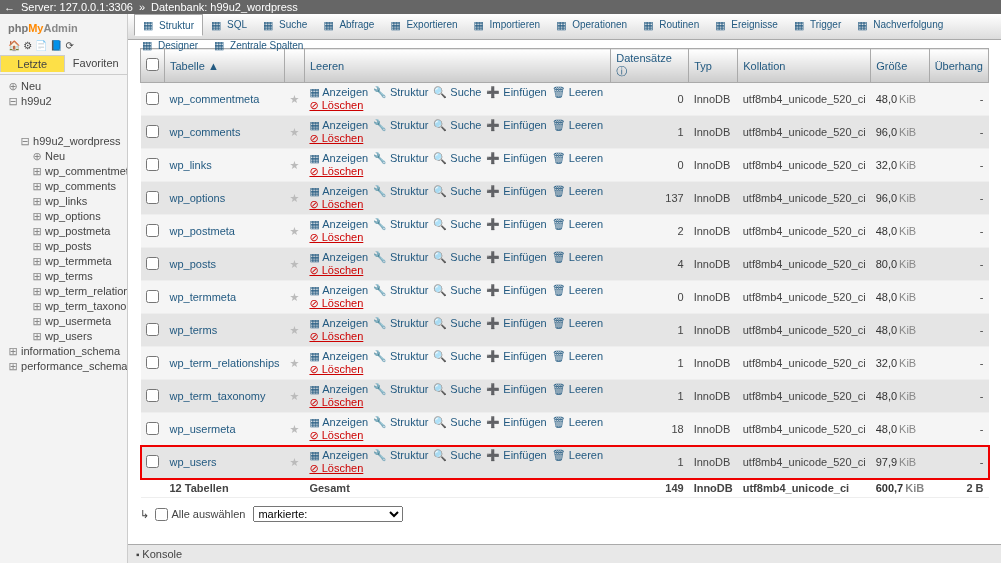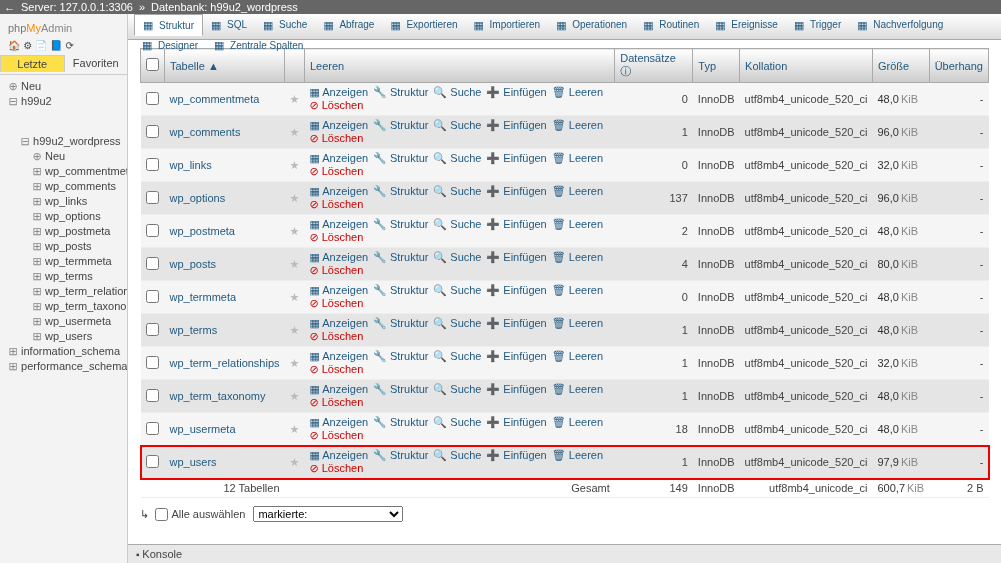--- a/index.html
+++ b/index.html
@@ -1,21 +1,21 @@
 <!DOCTYPE html>
 <html><head>
 <meta charset="utf-8">
 <style>
 * { margin: 0; padding: 0; box-sizing: border-box; font-family: sans-serif; font-size: 11px; }
 body { background: #fff; color: #444; }
 .topbar { height: 14px; background: #666; color: #fff; font-size: 9px; padding: 1px 4px; display: flex; align-items: center; }
 .topbar span { margin-right: 6px; }
 .container { display: flex; height: calc(100vh - 14px); }
 .sidebar { width: 128px; background: #f3f3f3; border-right: 1px solid #ccc; overflow-y: auto; }
-.logo { padding: 4px 8px; font-size: 16px; font-weight: normal; }
+.logo { padding: 4px 8px; font-size: 16px; font-weight: bold; }
 .logo .p1 { color: #777; } .logo .p2 { color: #f80; } .logo .p3 { color: #888; }
 .logo-icons { padding: 0 8px; font-size: 10px; }
 .recfav { display: flex; font-size: 10px; padding: 4px 0 2px; border-bottom: 1px solid #ccc; }
 .recfav div { flex: 1; text-align: center; padding: 2px 0; cursor: pointer; }
 .recfav .active { background: #fde047; border: 1px solid #ccc; border-bottom: none; }
 .tree { padding: 4px 2px; font-size: 10px; line-height: 15px; }
 .tree-item { white-space: nowrap; padding-left: 6px; cursor: pointer; }
 .tree-item.l1 { padding-left: 18px; margin-top: 25px; } .tree-item.l2 { padding-left: 30px; }
 .tree-ic { display: inline-block; width: 10px; text-align: center; color: #888; }
 .main { flex: 1; overflow: auto; background: #fff; }
@@ -27,23 +27,23 @@
 .filterbox { border: 1px solid #aaa; padding: 14px 10px 10px; margin-bottom: 10px; position: relative; }
 .filterbox input { border: 1px solid #aaa; padding: 2px; width: 90px; }
 table.tbl { width: 100%; border-collapse: collapse; font-size: 10px; }
 table.tbl th { background: linear-gradient(#fff,#ccc); text-align: left; padding: 3px 5px; border: 1px solid #aaa; color: #235a81; font-weight: normal; }
 table.tbl td { padding: 3px 5px; border-bottom: 1px solid #eee; }
 table.tbl tr.odd { background: #f5f5f5; }
 table.tbl tr.even { background: #e5e5e5; }
 table.tbl tr.hl { outline: 2px solid #e00; outline-offset: -1px; }
 .tname { color: #235a81; }
 .act { color: #235a81; cursor: pointer; margin-right: 2px; white-space: nowrap; }
-.act.red { color: #c00; }
+.act.red { color: #c00; text-decoration: underline; }
 .sz1 { color: #333; } .sz2 { color: #888; margin-left: 2px; }
-.totalrow td { background: #fff; font-weight: normal; border-top: 1px solid #444; text-align: right; }
+.totalrow td { background: #fff; font-weight: bold; border-top: 1px solid #444; }
 .belowtbl { margin: 8px 0; display: flex; align-items: center; }
 .belowtbl select { margin-left: 8px; width: 150px; }
 .konsole { position: fixed; bottom: 0; left: 128px; right: 0; background: #e8e8e8; border-top: 1px solid #aaa; padding: 3px 8px; font-size: 10px; cursor: pointer; }
 .num { text-align: right; }
 </style>
 </head>
 <body>
 
 <div class="topbar">
   <span>←</span>

